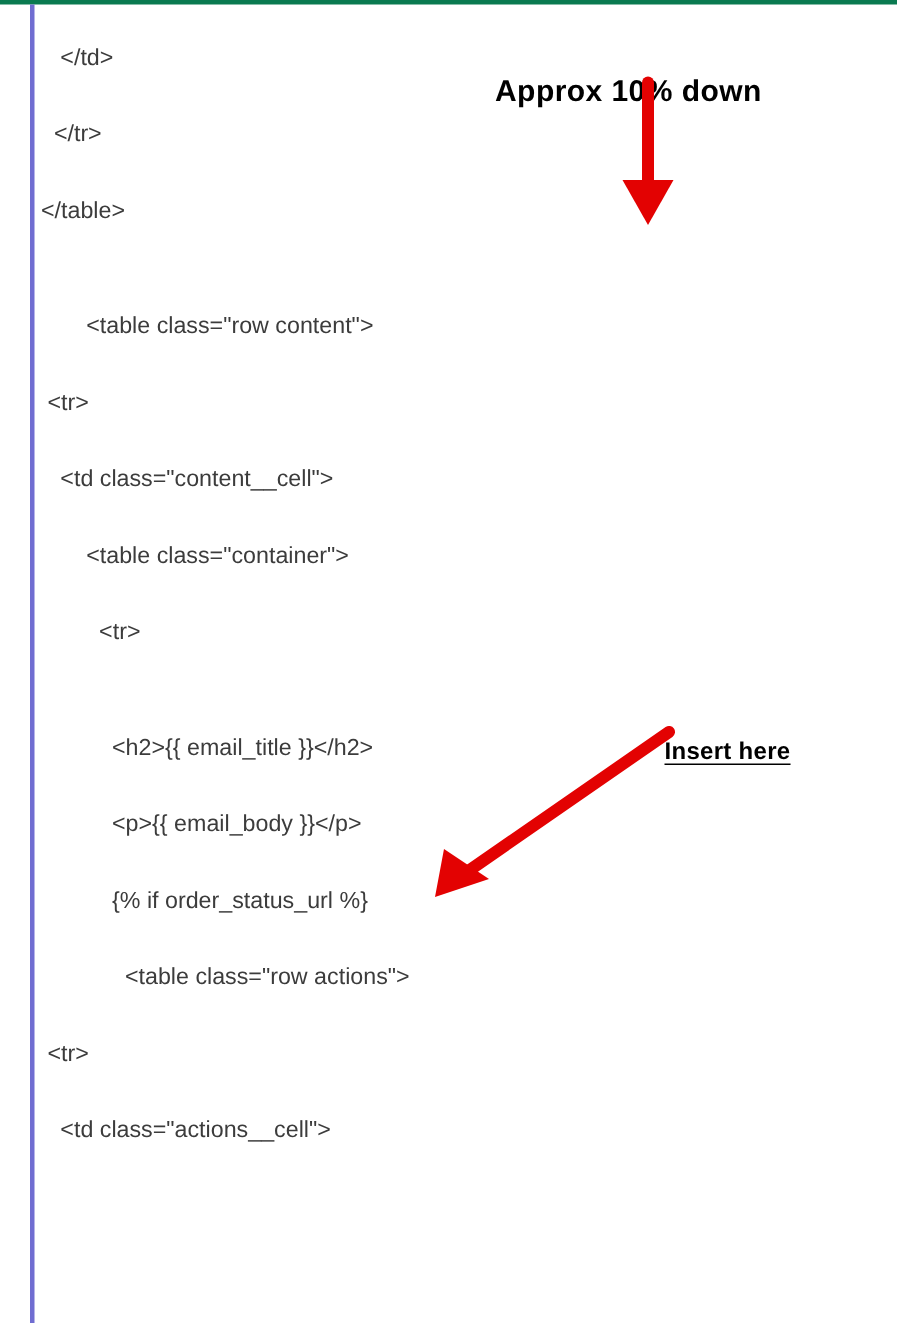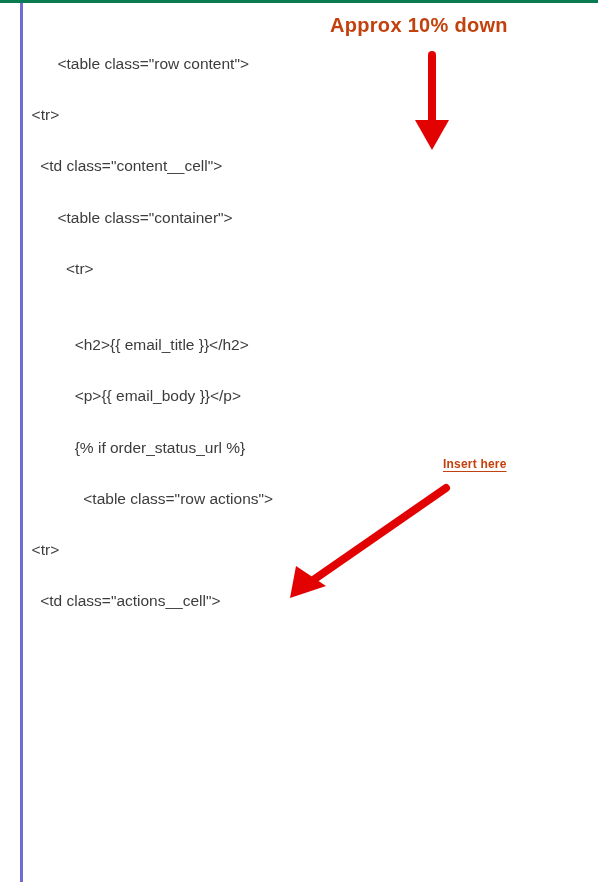--- a/index.html
+++ b/index.html
@@ -22,38 +22,42 @@
     background:#706dd1;
   }
   .content{
     position:absolute;left:23px;top:0;right:8px;
     padding-top:0;
     line-height:1.65;
     white-space:pre;
   }
   .line{display:block;white-space:pre;}
   .annot{
-    color:#c2410c;
+    color:#000000;
     font-weight:800;
     font-family:"Helvetica Neue",Arial,sans-serif;
     text-shadow:0 0 1px rgba(255,255,255,.6);
+    margin-top:36px;
   }
   .annot1{position:absolute;left:330px;top:14px;font-size:20px;letter-spacing:.3px;}
-  .annot2{position:absolute;left:443px;top:457px;font-size:12px;text-decoration:underline;text-underline-offset:3px;letter-spacing:.2px;}
+  .annot2{position:absolute;left:443px;top:457px;font-size:16px;text-decoration:underline;text-underline-offset:3px;letter-spacing:.2px;}
   svg.arrow{position:absolute;overflow:visible;}
   .arrow path,.arrow line{stroke:#e30202;stroke-width:8;fill:none;stroke-linecap:round;}
   .arrow .head{fill:#e30202;stroke:none;}
 </style>
 </head>
 <body>
 
 <div class="topbar"></div>
 <div class="leftbar"></div>
 
 <div class="content">
+<span class="line">    &lt;/td&gt;</span>
+<span class="line">   &lt;/tr&gt;</span>
+<span class="line"> &lt;/table&gt;</span>
 <span class="line"></span>
 <span class="line">        &lt;table class="row content"&gt;</span>
 <span class="line">  &lt;tr&gt;</span>
 <span class="line">    &lt;td class="content__cell"&gt;</span>
 <span class="line">        &lt;table class="container"&gt;</span>
 <span class="line">          &lt;tr&gt;</span>
 <span class="line"></span>
 <span class="line">            &lt;h2&gt;{{ email_title }}&lt;/h2&gt;</span>
 <span class="line">            &lt;p&gt;{{ email_body }}&lt;/p&gt;</span>
 <span class="line">            {% if order_status_url %}</span>

